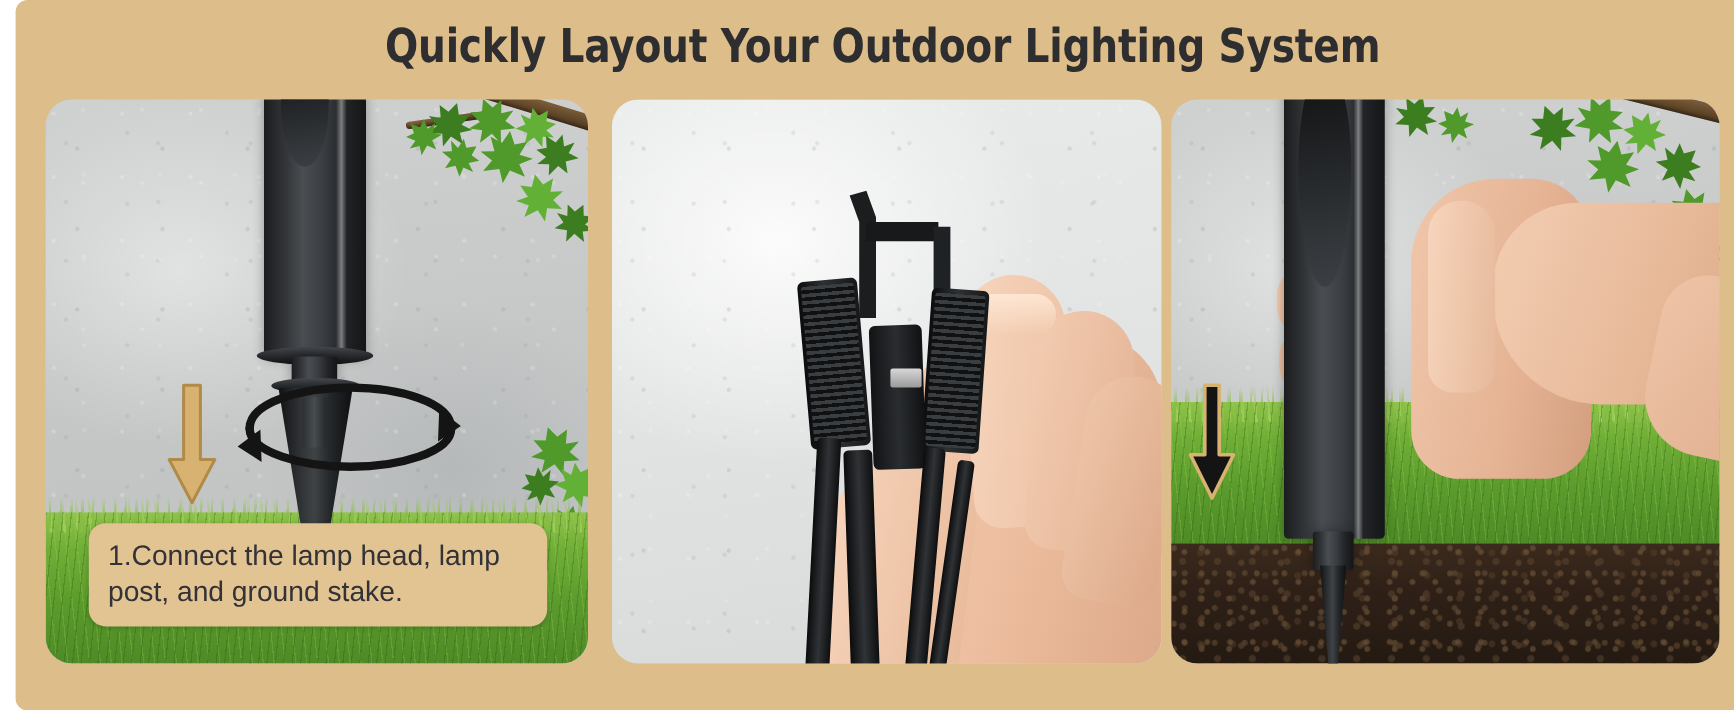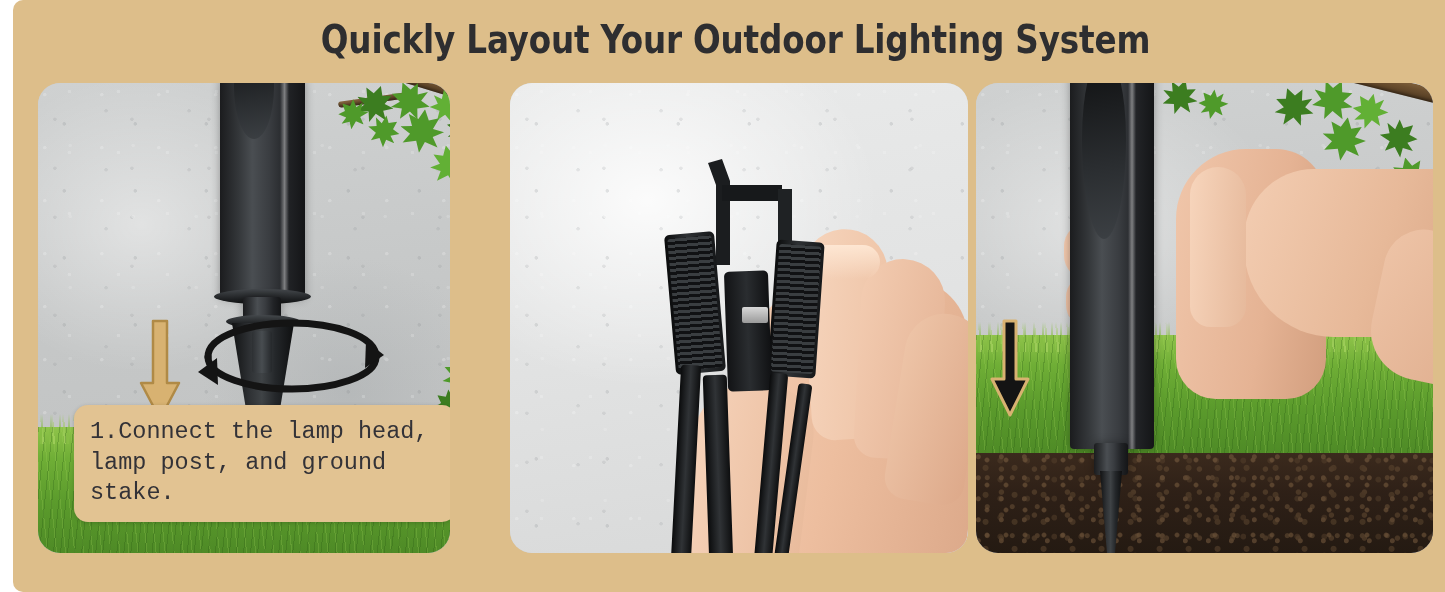--- a/index.html
+++ b/index.html
@@ -9,21 +9,21 @@
   .frame{position:absolute;left:13px;top:0;width:1445px;height:592px;
          background:#ddbe8a;border-radius:10px;overflow:hidden;}
 
   .title{position:absolute;left:0;top:17px;width:1445px;text-align:center;
          font-size:39px;font-weight:bold;color:#2e2e30;letter-spacing:-0.2px;
          font-family:"DejaVu Sans Condensed","Liberation Sans",sans-serif;
          transform:scaleX(0.93);transform-origin:center;white-space:nowrap;}
 
   .panel{position:absolute;top:83px;height:470px;border-radius:22px;
          overflow:hidden;background:#c9cbcb;}
-  #panel-1{left:25px;width:412px;font-family:Liberation Mono, monospace;}
+  #panel-1{left:25px;width:452px;}
   #panel-2{left:497px;width:458px;}
   #panel-3{left:963px;width:457px;}
 
   
   .wall{position:absolute;left:0;top:0;width:100%;height:100%;
         background:
           radial-gradient(ellipse 60% 45% at 25% 30%, rgba(255,255,255,.45), transparent 70%),
           radial-gradient(ellipse 50% 40% at 75% 65%, rgba(150,155,158,.30), transparent 70%),
           linear-gradient(175deg,#cfd1d1 0%,#c6c8c8 45%,#bfc1c1 100%);}
   .wall::after{content:"";position:absolute;inset:0;opacity:.30;

